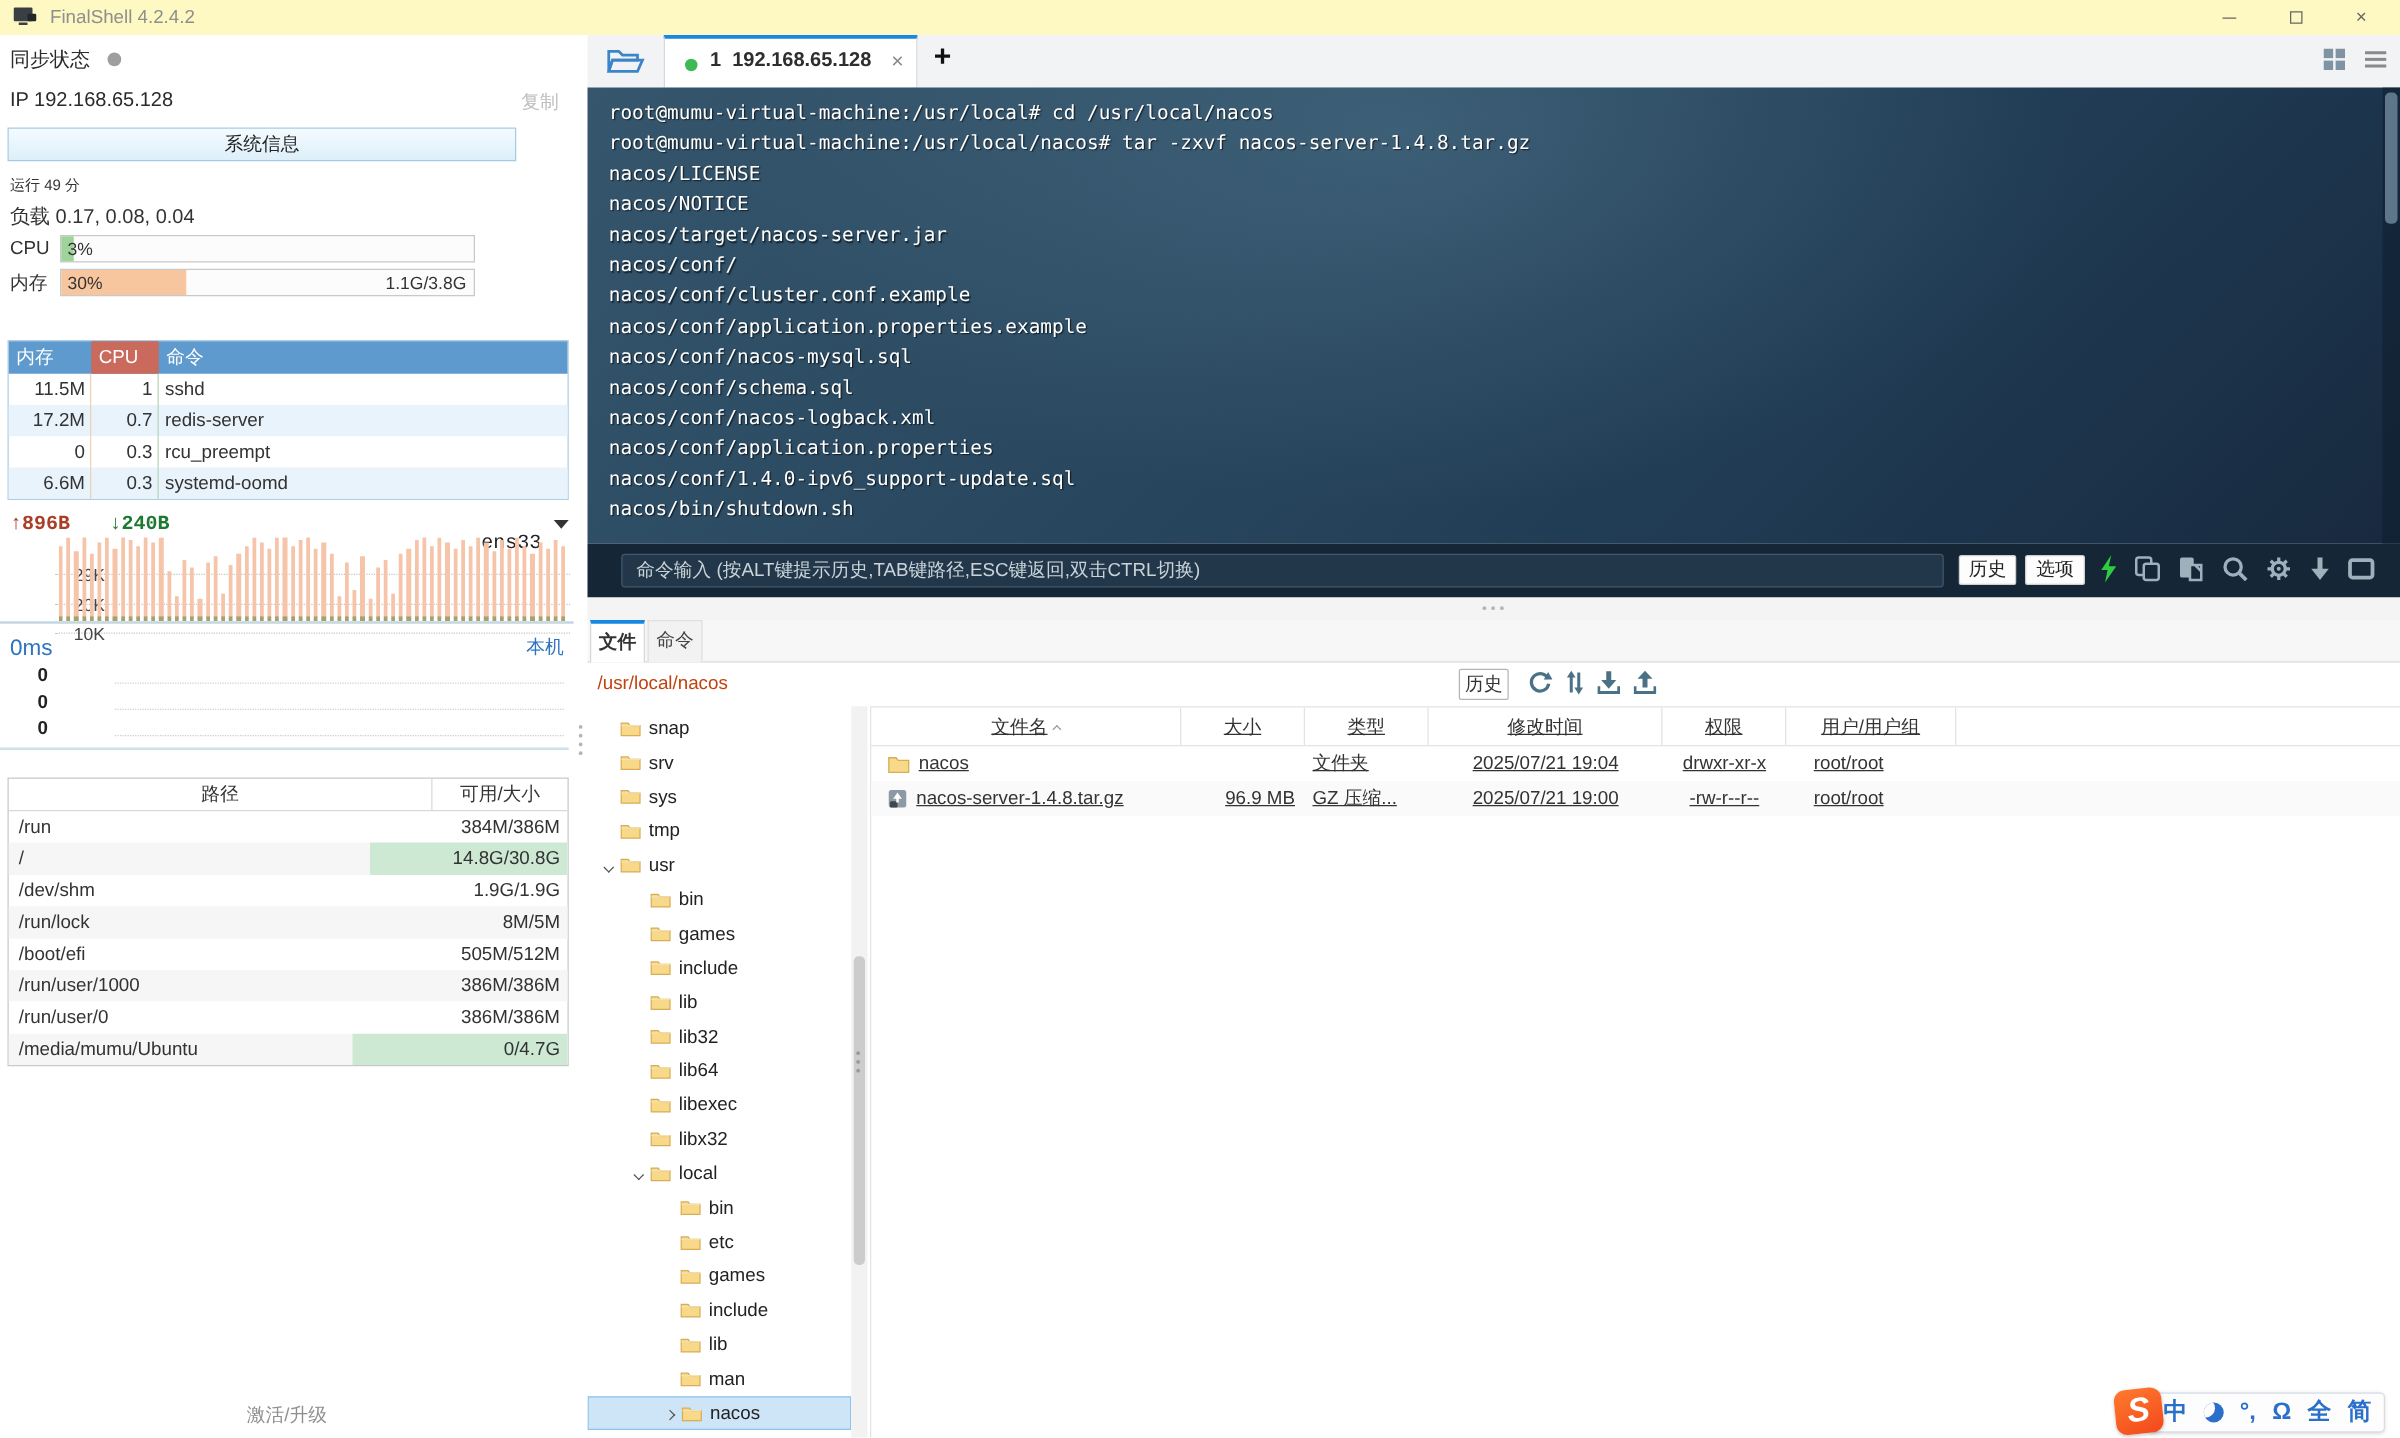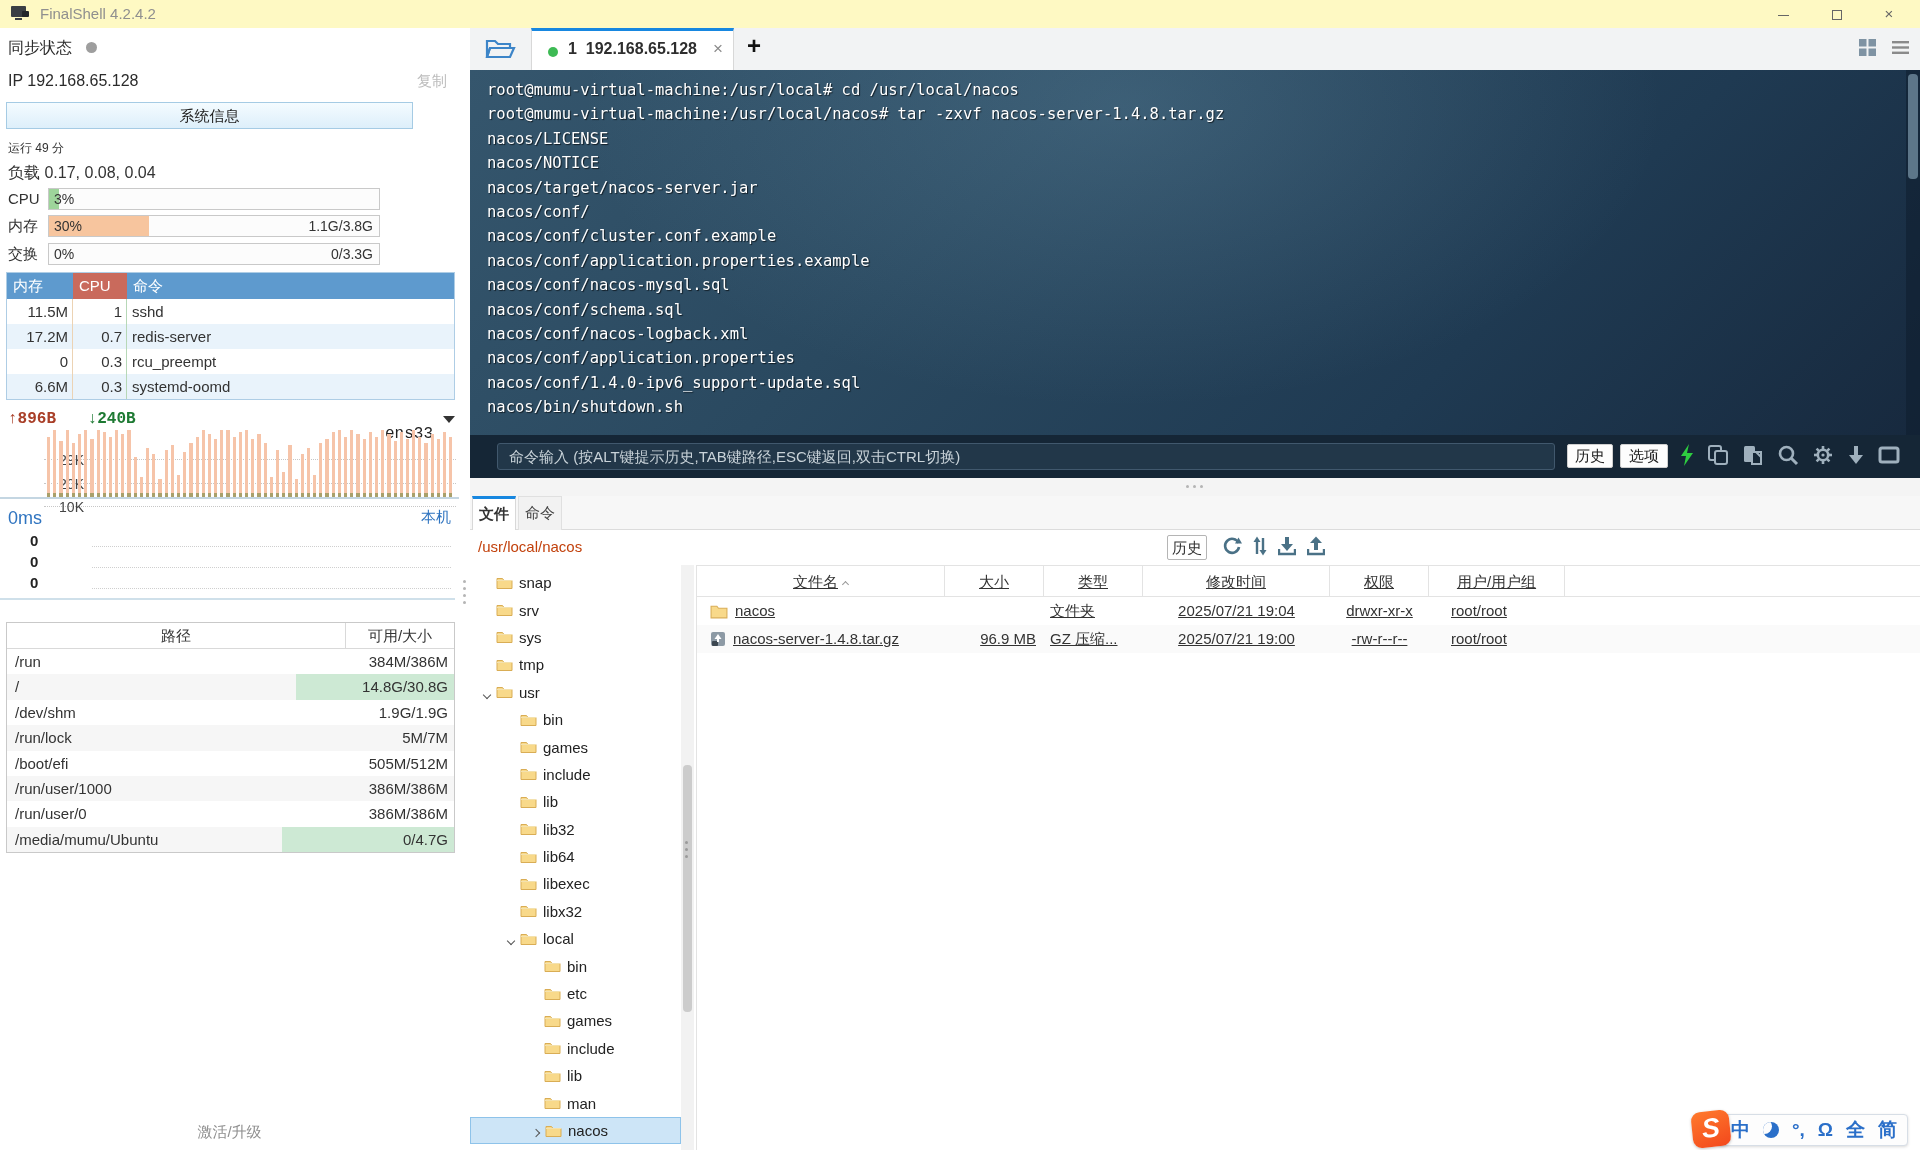--- a/index.html
+++ b/index.html
@@ -210,28 +210,20 @@
       </div>
   </div>
   <div class="meter-row" style="top:187px">
     <span class="meter-lbl">内存</span>
     <div class="meter-bar">
         <div class="meter-fill" id="mf1" style="width: 99.6px; background: rgb(247, 197, 158);"></div>
         <span class="meter-pct">30%</span>
         <span class="meter-val">1.1G/3.8G</span>
       </div>
   </div>
-  <div class="meter-row" style="top:215px">
-    <span class="meter-lbl">交换</span>
-    <div class="meter-bar">
-        <div class="meter-fill" id="mf2" style="width: 0px; background: rgb(247, 197, 158);"></div>
-        <span class="meter-pct">0%</span>
-        <span class="meter-val">0/3.3G</span>
-      </div>
-  </div>
 
   <div class="ptable">
     <div class="hd">
       <div class="c1">内存</div>
       <div class="c2">CPU</div>
       <div class="c3">命令</div>
     </div>
     <div id="proc-body">
         <div class="prow">
           <div class="c1">11.5M</div>
@@ -572,21 +564,21 @@
         <div class="drow">
           <div class="c1">/</div>
           <div class="c2"><div class="hl-band" style="width: 158px;"></div><span>14.8G/30.8G</span></div>
         </div>
         <div class="drow">
           <div class="c1">/dev/shm</div>
           <div class="c2"><span>1.9G/1.9G</span></div>
         </div>
         <div class="drow">
           <div class="c1">/run/lock</div>
-          <div class="c2"><span>5M/7M</span></div>
+          <div class="c2"><span>8M/5M</span></div>
         </div>
         <div class="drow">
           <div class="c1">/boot/efi</div>
           <div class="c2"><span>505M/512M</span></div>
         </div>
         <div class="drow">
           <div class="c1">/run/user/1000</div>
           <div class="c2"><span>386M/386M</span></div>
         </div>
         <div class="drow">

